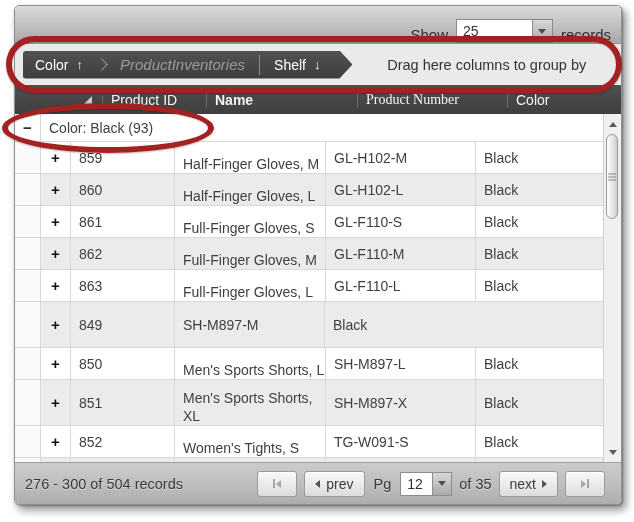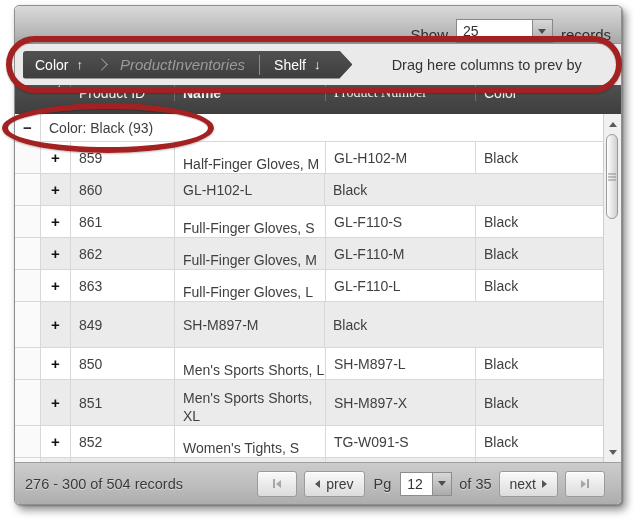--- a/index.html
+++ b/index.html
@@ -49,23 +49,23 @@
   .crumb-field{ padding:0 8px 0 12px; }
   .sort-arrow{ font-size:13px; color:#fff; padding-right:12px; }
   .chev{ width:9px; height:9px; border-top:1px solid #9b9b9b; border-right:1px solid #9b9b9b;
          transform:rotate(45deg); margin:0 2px; flex:0 0 auto; }
   .tbl-name{ font-style:italic; color:#9b9b9b; font-size:15px; padding:0 14px 0 12px; }
   .vdiv{ width:1px; height:20px; background:#8d8d8d; margin-right:2px; }
   .hint{ flex:1; text-align:center; color:#333; font-size:14.5px; }
 
   
   .hdr{
-    height:29px; flex:0 0 29px; display:flex; align-items:flex-start;
+    height:29px; flex:0 0 29px; display:flex; align-items:center;
     background:linear-gradient(180deg,var(--header-bg,#4f4f4f),#3e3e3e);
-    color:#f4f4f4; font-size:14px;
+    color:#f4f4f4; font-size:14px;padding-left:32px;
   }
   .hcell{ display:flex; align-items:center; padding:0 8px;
           border-right:1px solid rgba(255,255,255,.22); }
   .hc-indent{ width:26px; flex:0 0 26px; }
   .hc-exp{ width:30px; flex:0 0 30px; justify-content:center; }
   .hc-pid{ width:104px; flex:0 0 104px; }
   .hc-name{ width:151px; flex:0 0 151px;font-weight:bold; }
   .hc-pnum{ width:150px; flex:0 0 150px;font-family:Liberation Serif, serif; }
   .hc-color{ flex:1; border-right:none; }
   .corner-tri{ width:0; height:0; border-left:8px solid transparent;
@@ -176,21 +176,21 @@
   <div class="groupbar">
     <div class="crumbs">
       <span class="crumb-field">Color</span>
       <span class="sort-arrow">↑</span>
       <span class="chev"></span>
       <span class="tbl-name">ProductInventories</span>
       <span class="vdiv"></span>
       <span class="crumb-field">Shelf</span>
       <span class="sort-arrow">↓</span>
     </div>
-    <div class="hint">Drag here columns to prev by</div>
+    <div class="hint">Drag here columns to group by</div>
   </div>
 
   <div class="hdr">
     <div class="hcell hc-indent"></div>
     <div class="hcell hc-exp">
       <span class="corner-tri"></span>
     </div>
     <div class="hcell hc-pid">Product ID</div>
     <div class="hcell hc-name">Name</div>
     <div class="hcell hc-pnum">Product Number</div>
@@ -213,20 +213,23 @@
             <span>Half-Finger Gloves, M</span>
           </div>
         <div class="cell c-pnum">GL-H102-M</div>
         <div class="cell c-color">Black</div>
       </div>
 
       <div class="row alt">
         <div class="cell c-indent"></div>
         <div class="cell c-exp">+</div>
         <div class="cell c-pid">860</div>
+        <div class="cell c-name">
+            <span>Half-Finger Gloves, L</span>
+          </div>
         <div class="cell c-pnum">GL-H102-L</div>
         <div class="cell c-color">Black</div>
       </div>
 
       <div class="row">
         <div class="cell c-indent"></div>
         <div class="cell c-exp">+</div>
         <div class="cell c-pid">861</div>
         <div class="cell c-name">
             <span>Full-Finger Gloves, S</span>

